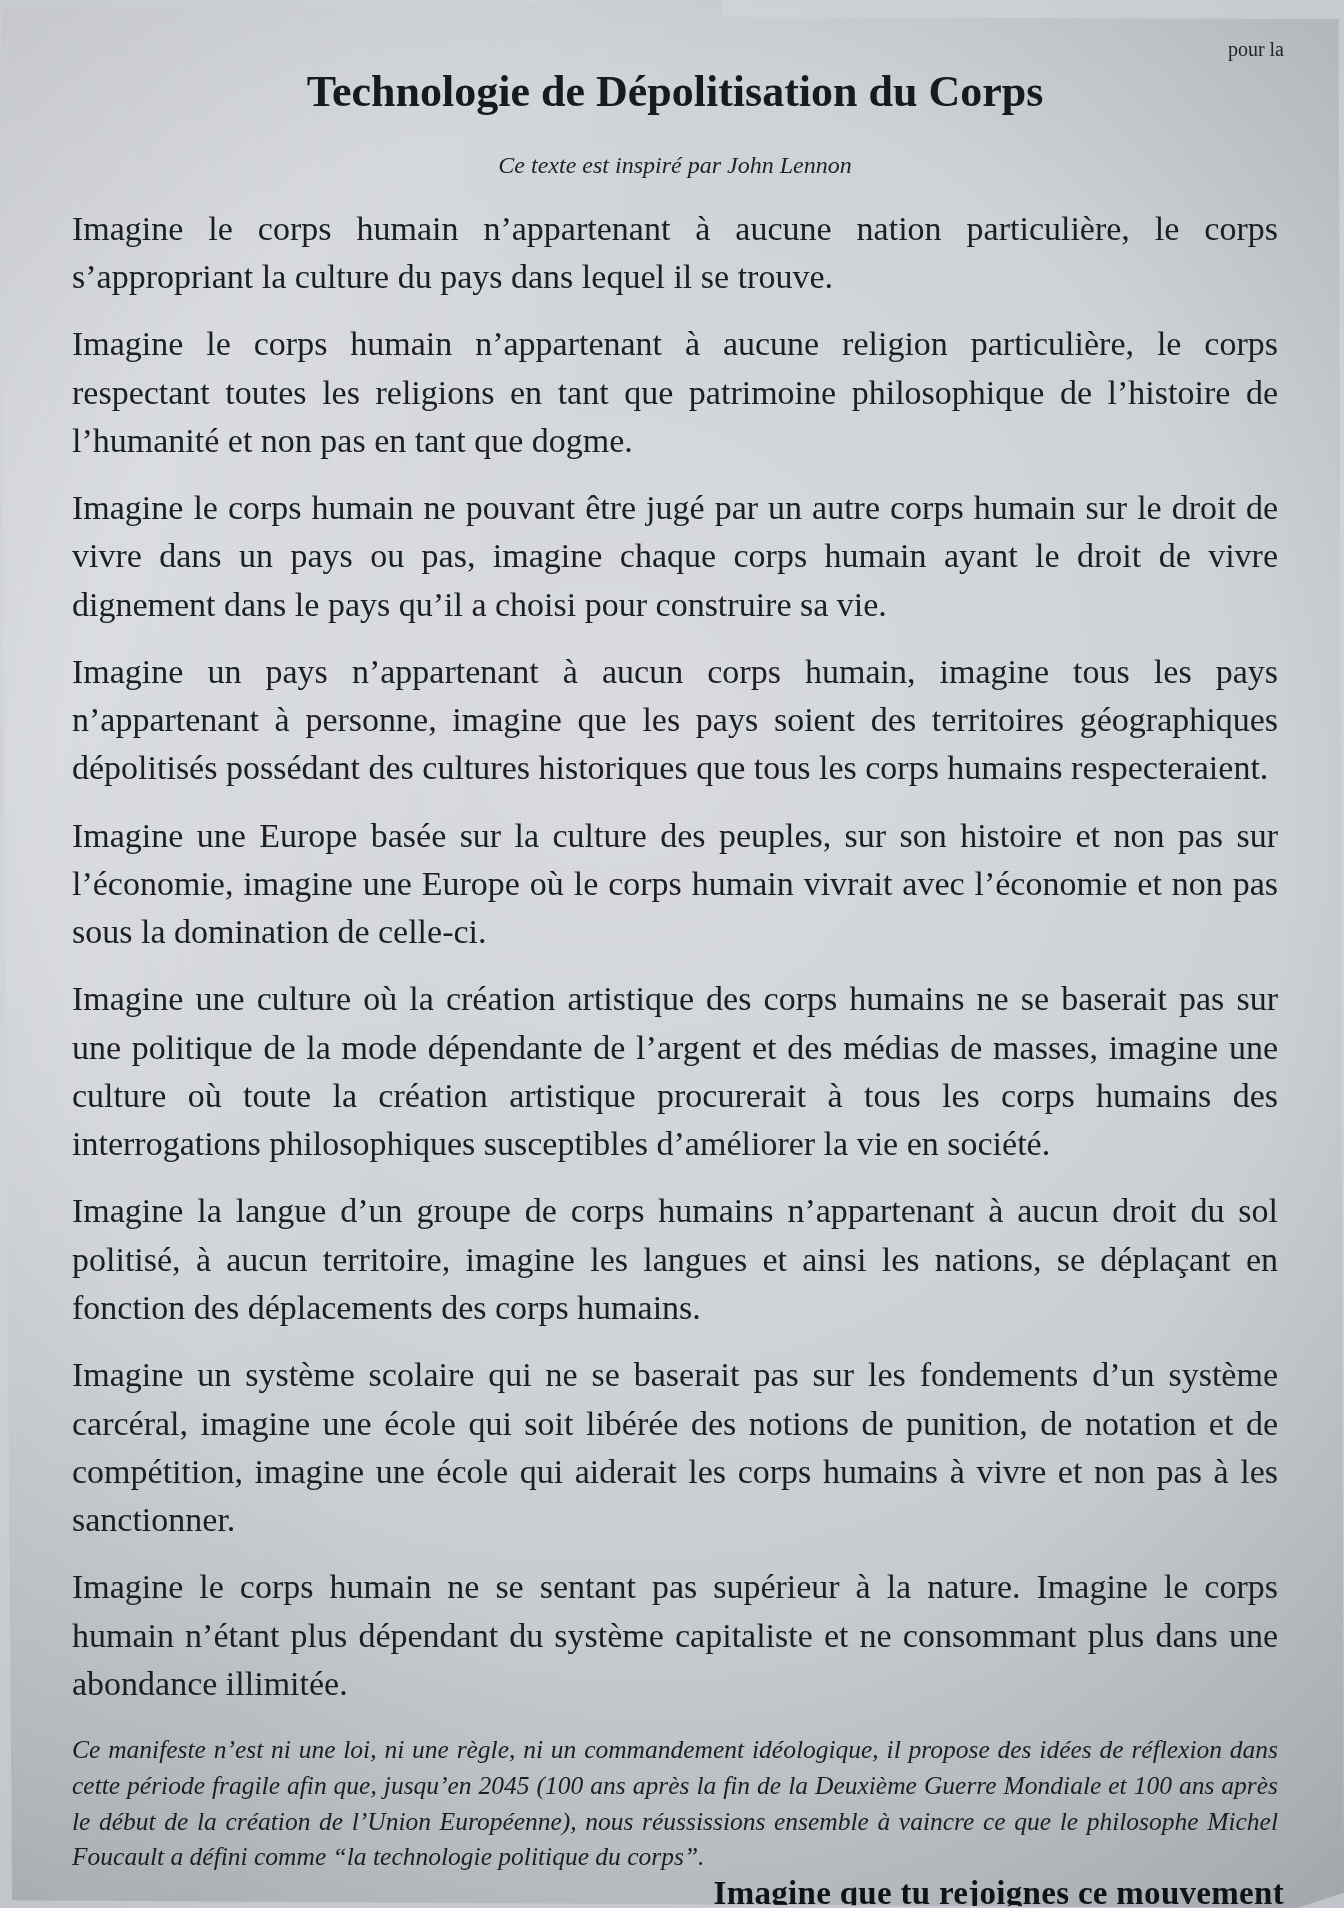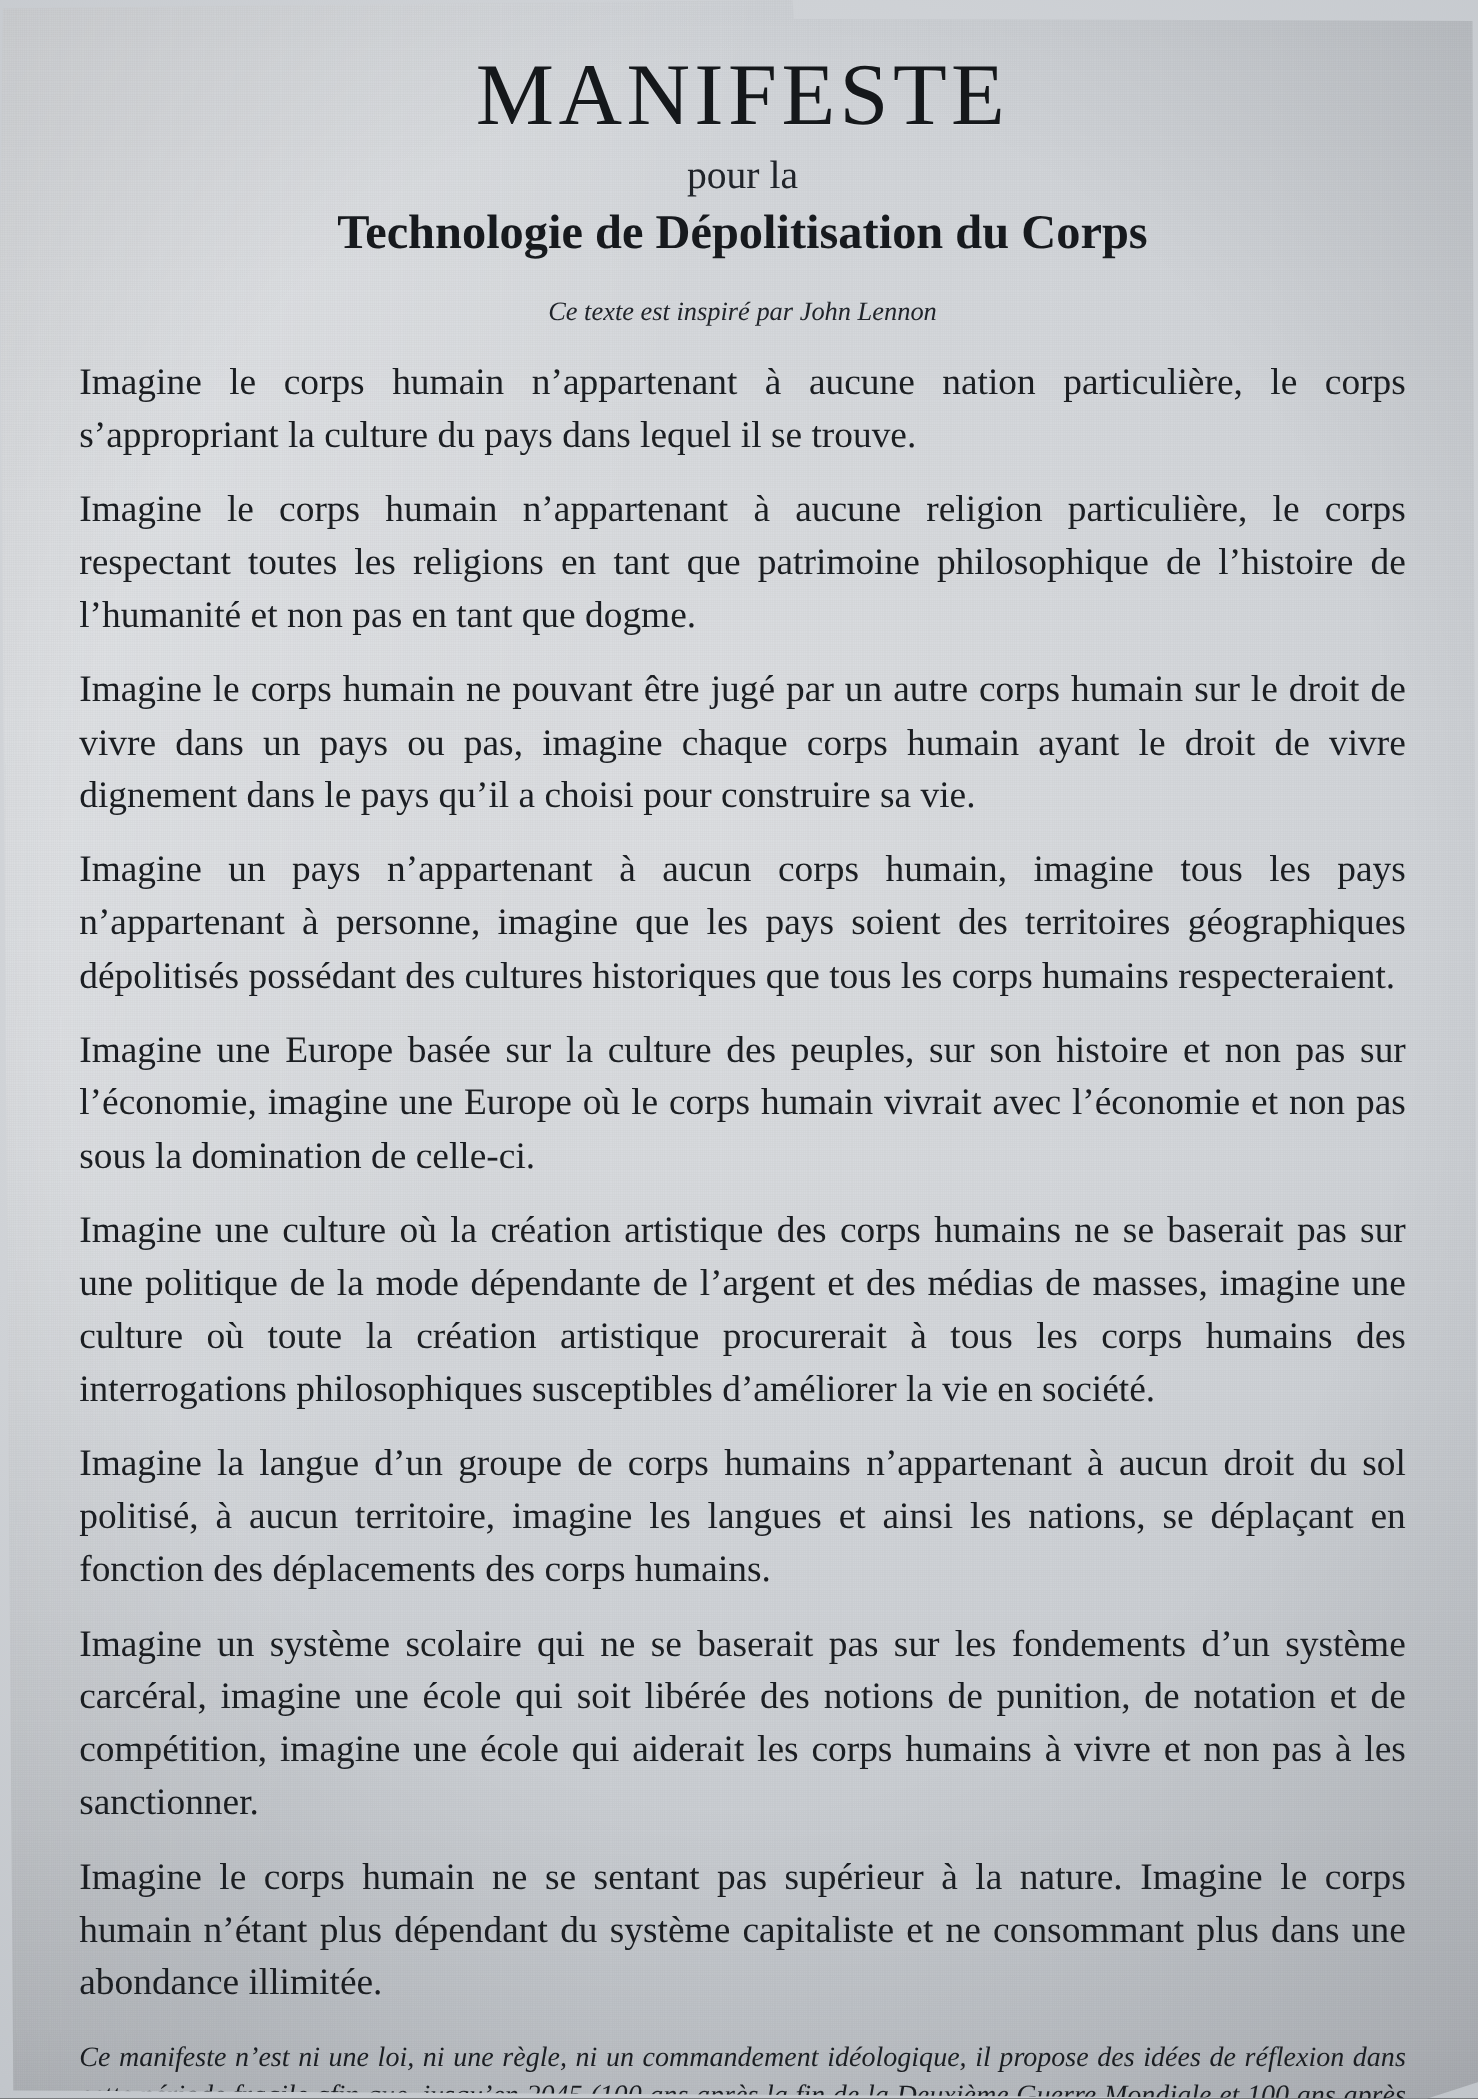--- a/index.html
+++ b/index.html
@@ -58,22 +58,22 @@
     font-family: "Liberation Serif", serif;
     font-size: 80px;
     line-height: 0.98;
     letter-spacing: 4px;
     font-weight: 400;
     color: #15181b;
     margin: 22px 0 0 0;
     text-shadow: 0 1px 0 rgba(255,255,255,0.25);
   }
   .subtitle-small {
-    text-align: center;
-    font-size: 36px;
+    text-align: right;
+    font-size: 20px;
     margin-top: 12px;
     color: #20242a;
   }
   .subtitle-main {
     text-align: center;
     font-size: 44px;
     line-height: 1.05;
     margin-top: 8px;
     color: #171a1e;
   }
@@ -122,21 +122,20 @@
   .signature .date { display: block; }
   .signature .committee { display: block; }
 </style>
 </head>
 <body>
 
 <div class="page">
   <div class="sheet">
     <div class="content">
 
-      <h1 class="title">MANIFESTE</h1>
       <div class="subtitle-small">pour la</div>
       <h2 class="subtitle-main">Technologie de Dépolitisation du Corps</h2>
       <div class="inspiration">Ce texte est inspiré par John Lennon</div>
 
       <div class="body-text">
         <p class="para">Imagine le corps humain n’appartenant à aucune nation particulière, le corps s’appropriant la culture du pays dans lequel il se trouve.</p>
         <p class="para">Imagine le corps humain n’appartenant à aucune religion particulière, le corps respectant toutes les religions en tant que patrimoine philosophique de l’histoire de l’humanité et non pas en tant que dogme.</p>
         <p class="para">Imagine le corps humain ne pouvant être jugé par un autre corps humain sur le droit de vivre dans un pays ou pas, imagine chaque corps humain ayant le droit de vivre dignement dans le pays qu’il a choisi pour construire sa vie.</p>
         <p class="para">Imagine un pays n’appartenant à aucun corps humain, imagine tous les pays n’appartenant à personne, imagine que les pays soient des territoires géographiques dépolitisés possédant des cultures historiques que tous les corps humains respecteraient.</p>
         <p class="para">Imagine une Europe basée sur la culture des peuples, sur son histoire et non pas sur l’économie, imagine une Europe où le corps humain vivrait avec l’économie et non pas sous la domination de celle-ci.</p>

